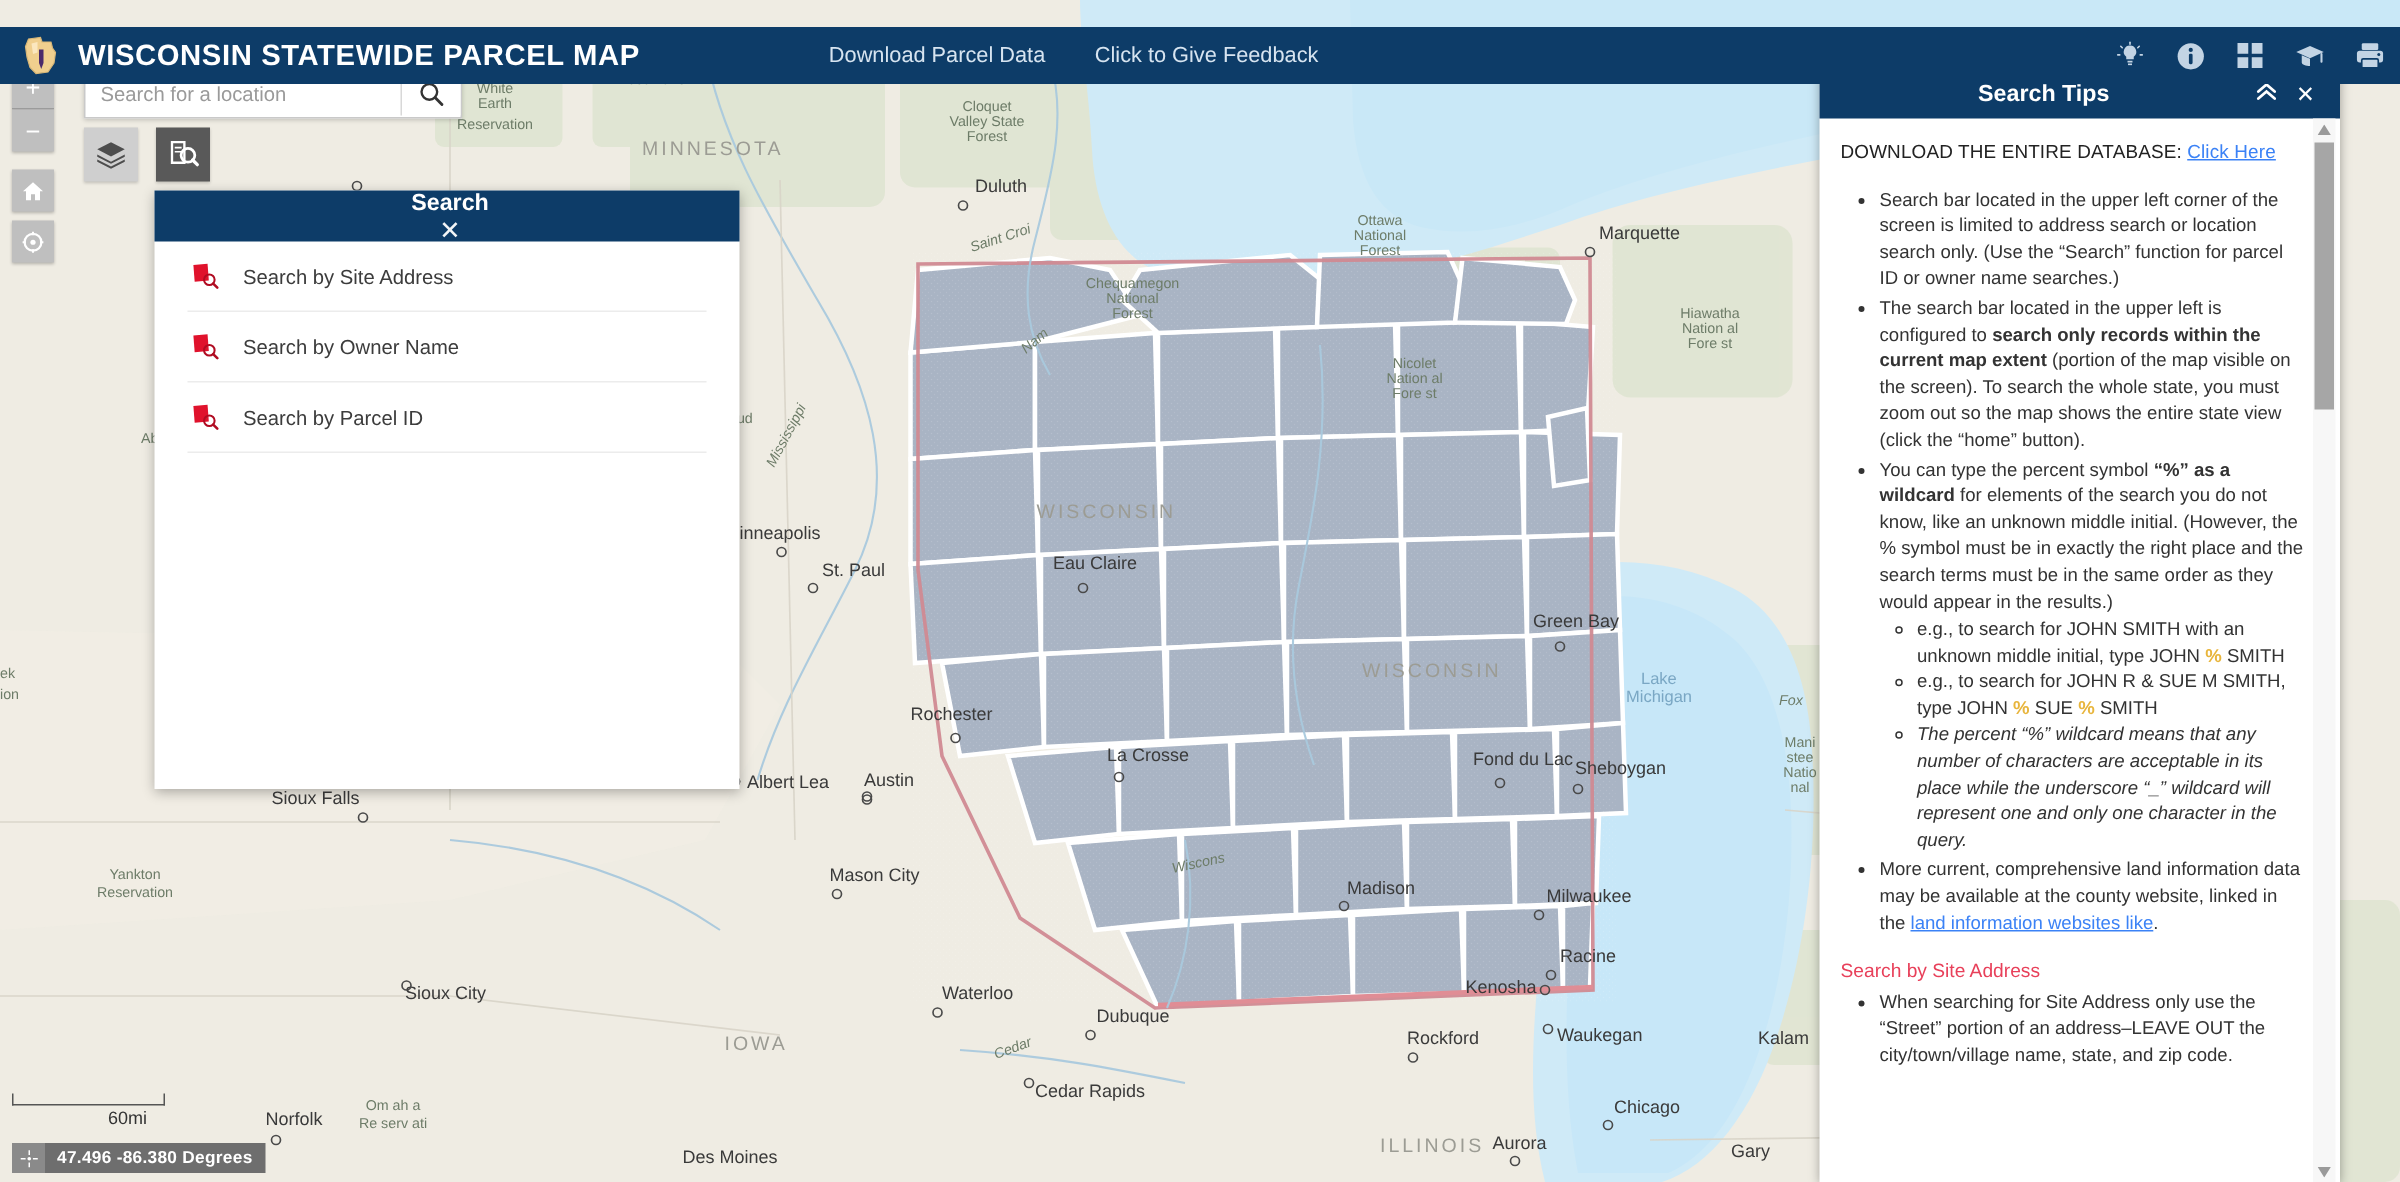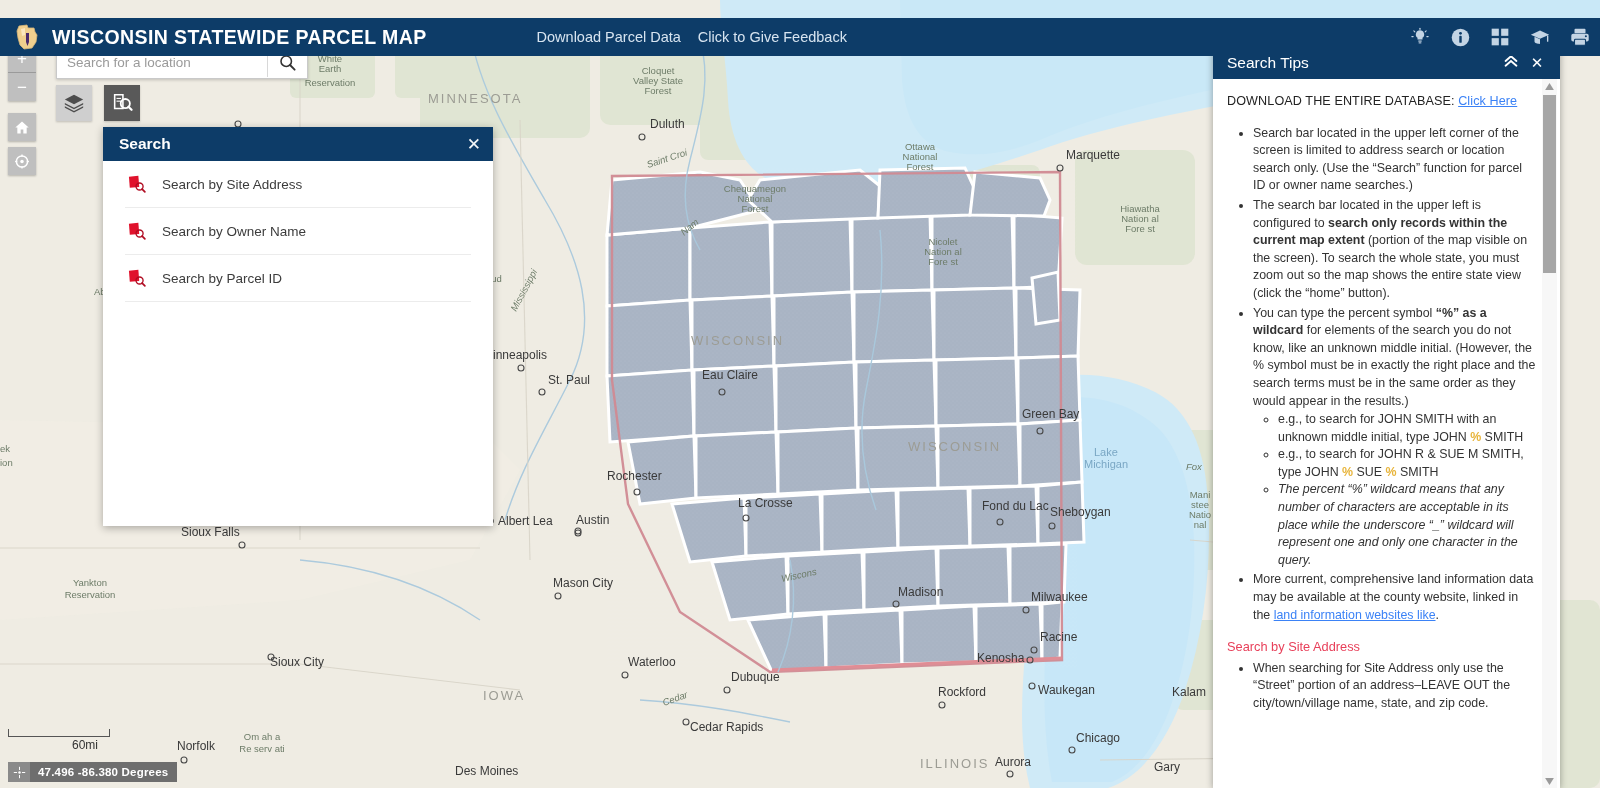--- a/index.html
+++ b/index.html
@@ -25,21 +25,21 @@
     position:absolute;left:0;top:18px;width:1600px;height:38px;
     background:#0d3c68;color:#fff;z-index:60;
     display:flex;align-items:center;
   }
   #logo{width:30px;height:30px;margin-left:12px;margin-right:10px;flex:none;}
   #apptitle{
     font-size:19.5px;font-weight:bold;letter-spacing:.4px;
     color:#ffffff;white-space:nowrap;
   }
   #headlinks{display:flex;gap:17px;margin-left:110px;}
-  #headlinks a{color:#d7e4f0;font-size:14.5px;text-decoration:none;white-space:nowrap;}
+  #headlinks a{color:#d7e4f0;font-size:14.5px;text-decoration:none;white-space:nowrap;margin-left:16px;}
   #headicons{margin-left:auto;display:flex;height:38px;align-items:center;}
   .hicon{
     width:40px;height:38px;display:flex;align-items:center;justify-content:center;
     cursor:pointer;
   }
   .hicon svg{display:block;}
 
   
   .ctlbtn{
     position:absolute;width:28px;height:28px;z-index:40;
@@ -81,20 +81,21 @@
   }
 
   
   #searchpanel{
     position:absolute;left:103px;top:127px;width:390px;height:399px;z-index:45;
     background:#fff;box-shadow:0 2px 8px rgba(0,0,0,.3);
   }
   #sp-head{
     height:34px;background:#0d3c68;color:#fff;display:flex;align-items:center;
     padding:0 12px 0 16px;
+    flex-direction:column;
   }
   #sp-title{font-size:15.5px;font-weight:bold;flex:1;}
   #sp-close{cursor:pointer;font-size:17px;line-height:1;color:#fff;opacity:.95;}
   #sp-tabs{display:flex;margin:14px 22px 0 22px;border-bottom:1px solid #dedede;}
   .sp-tab{
     flex:1;text-align:center;padding:6px 0 9px 0;font-size:14.5px;color:#4d4d4d;
     cursor:pointer;
   }
   .sp-tab.active{color:#222;font-weight:bold;border-bottom:3px solid #6d6d6d;margin-bottom:-1px;}
   .sp-item{
@@ -107,21 +108,21 @@
   
   #tips{
     position:absolute;left:1213px;top:46px;width:347px;height:742px;z-index:50;
     background:#fff;box-shadow:0 1px 7px rgba(0,0,0,.35);
     display:flex;flex-direction:column;
   }
   #tips-head{
     height:33px;background:#0d3c68;color:#fff;display:flex;align-items:center;
     padding:0 10px 0 14px;flex:none;
   }
-  #tips-title{font-size:15.5px;font-weight:normal;flex:1;}
+  #tips-title{font-size:15.5px;font-weight:bold;flex:1;text-align:center;}
   .tips-ctl{width:26px;text-align:center;cursor:pointer;font-size:15px;}
   #tips-body{
     flex:1;overflow:hidden;position:relative;padding:12px 24px 0 14px;
     font-size:12.4px;line-height:17.6px;color:#333;
   }
   #tips-body a{color:#3b82f6;}
   .dl-line{font-size:12.6px;color:#222;margin:2px 0 14px 0;letter-spacing:.1px;}
   .dl-line a{color:#7a7a7a;text-decoration:underline;}
   .sect{color:#e8405a;font-size:12.8px;margin:2px 0 4px 0;}
   ul.l1{margin:4px 0 0 0;padding-left:26px;list-style:disc;}

